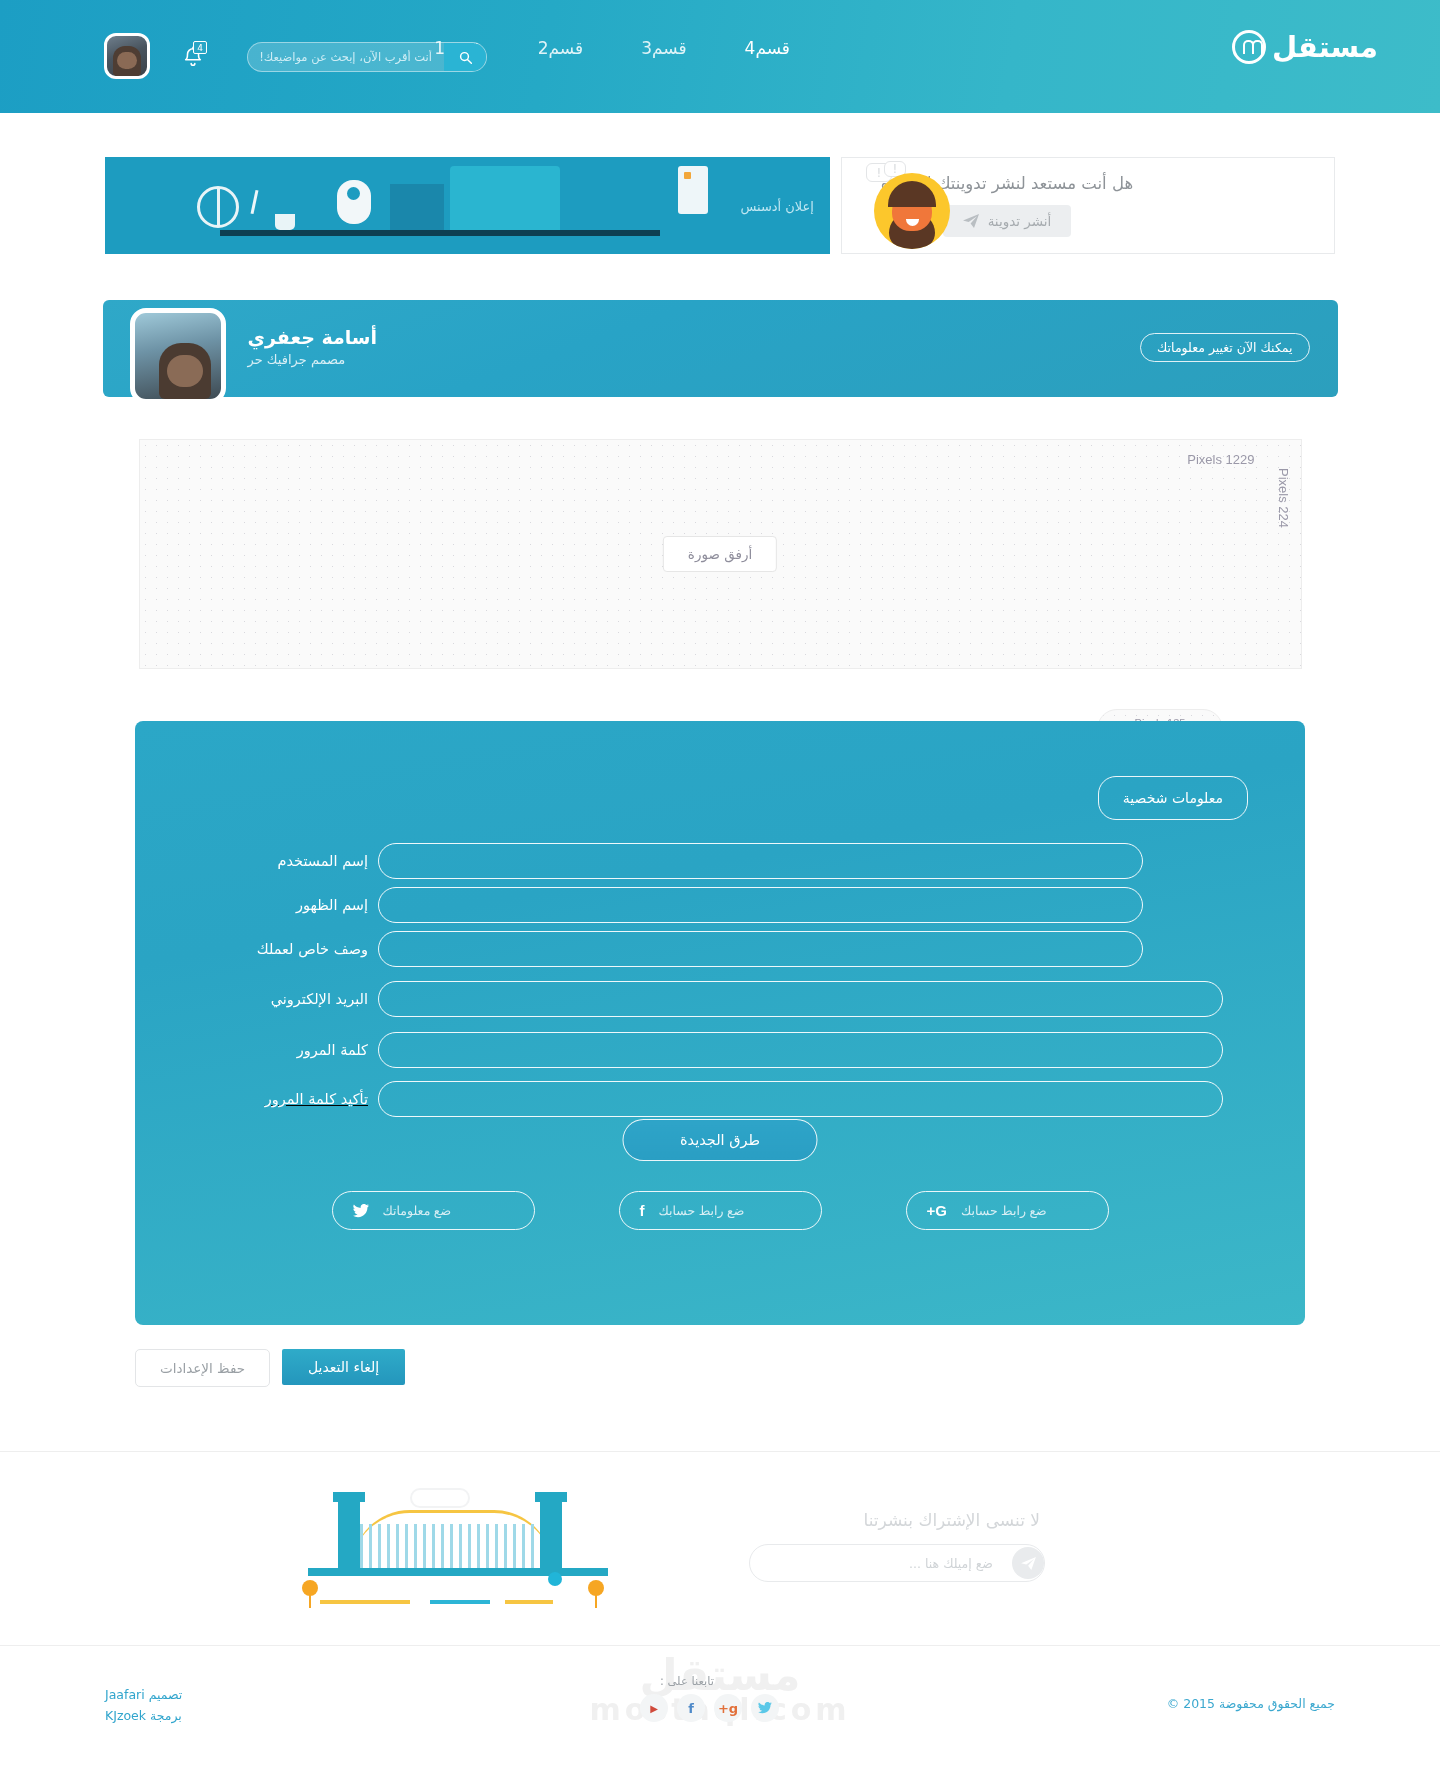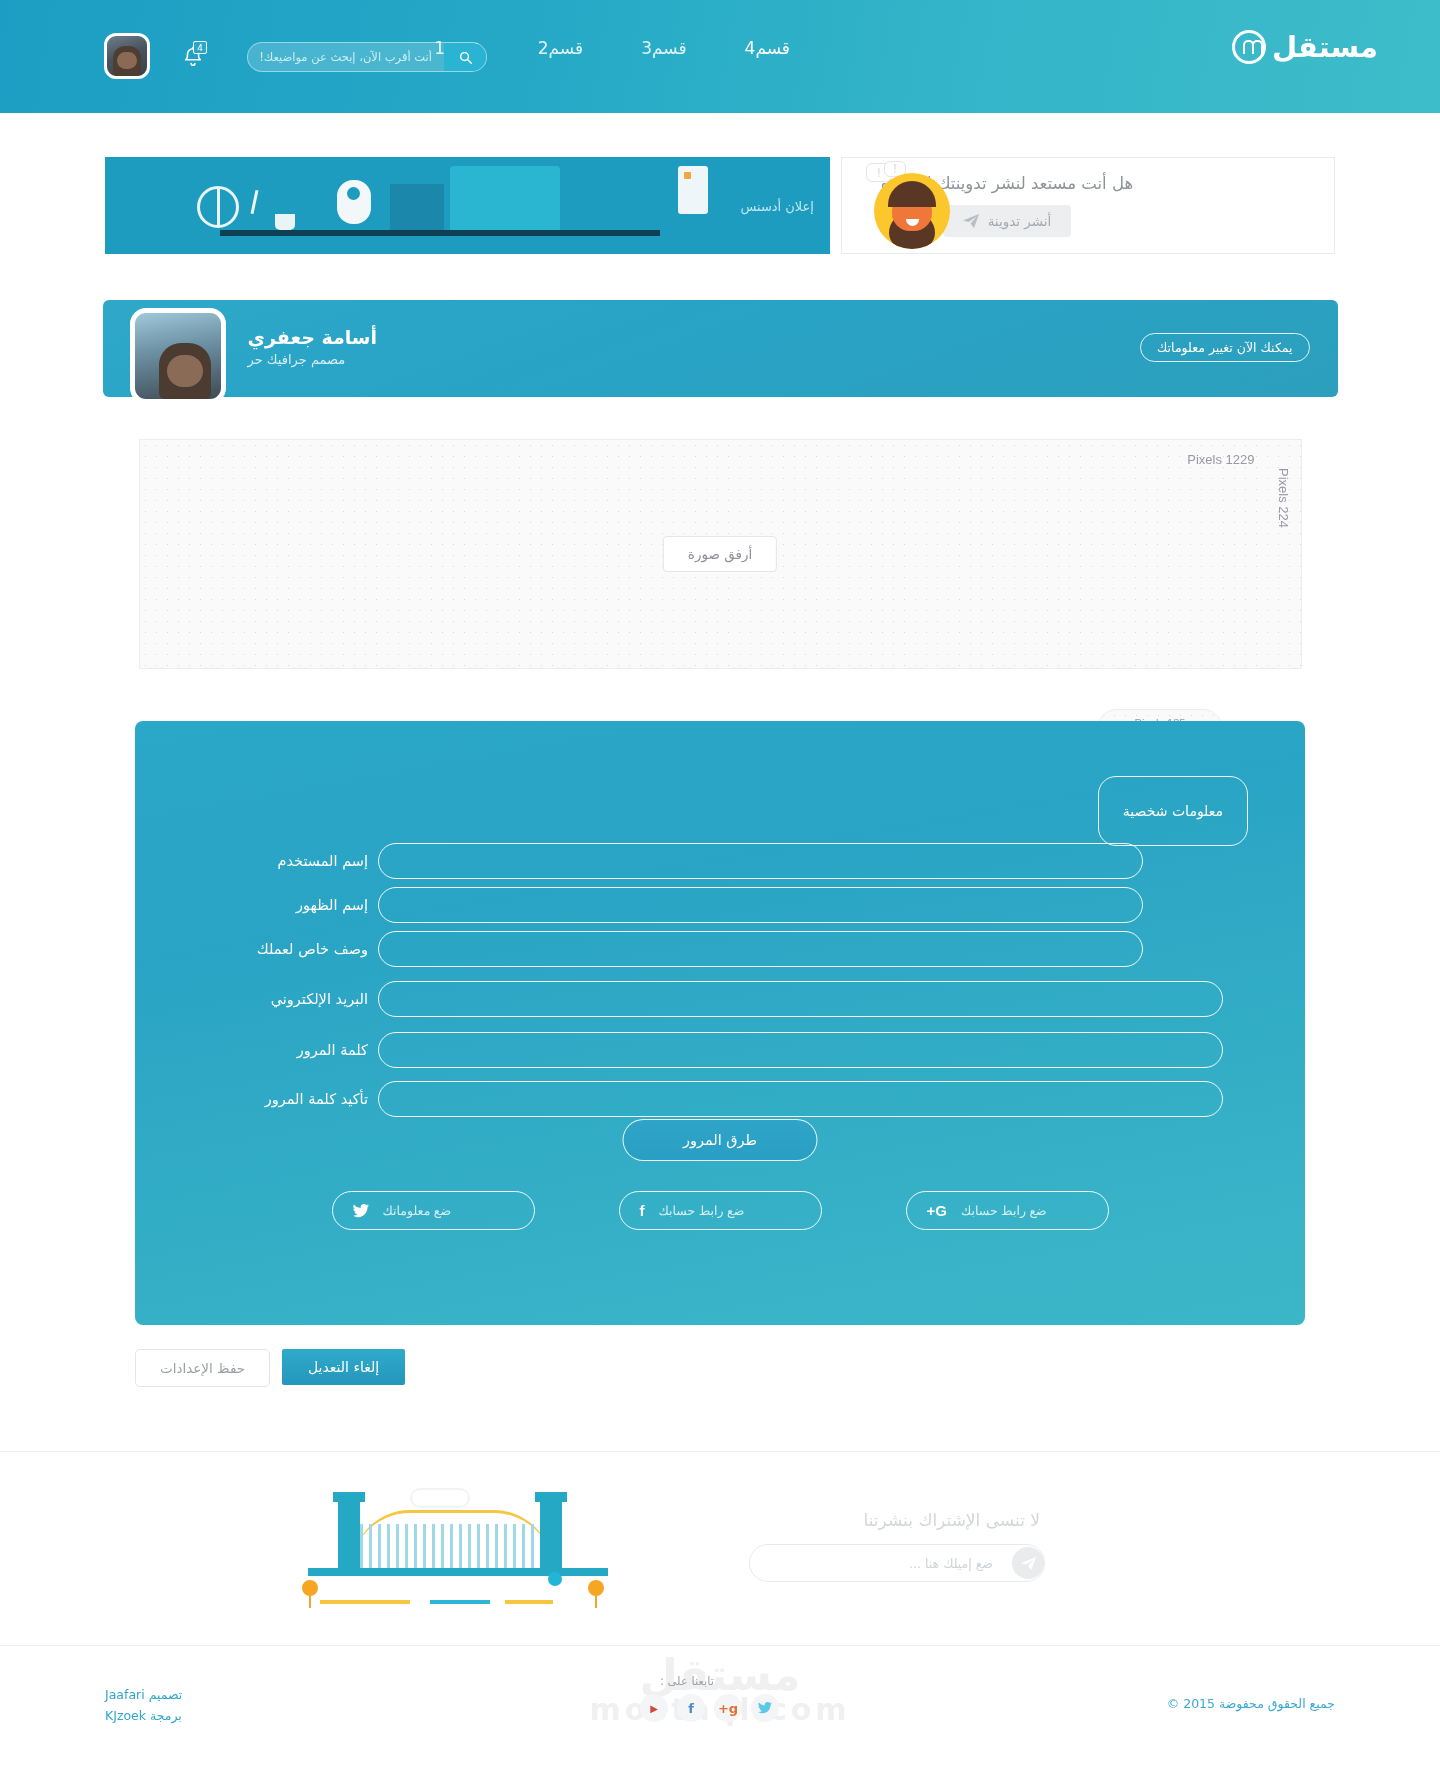--- a/index.html
+++ b/index.html
@@ -240,21 +240,21 @@
 
   
   .form-panel {
     position: relative; margin: 52px auto 0; width: 1170px; height: 604px;
     background: linear-gradient(170deg, #2ba7c7 0%, #2aa4c4 30%, #3cb7c8 100%);
     border-radius: 8px;
   }
   .section-chip {
     position:absolute; right: 57px; top: 55px;
     border:1px solid rgba(255,255,255,0.9); border-radius: 18px;
-    color:#ffffff; font-size:14px; padding:26px 24px; background:transparent;
+    color:#ffffff; font-size:14px; padding:13px 24px; background:transparent;
     cursor:pointer; font-family:"DejaVu Sans",sans-serif;
   }
   .field-row {
     position:absolute; display:flex; flex-direction: row; align-items:center;
     justify-content:flex-end; width: 1000px; right: 55px; margin-left: 42px;
   }
   .field-label {
     color:#ffffff; font-size:14.5px; width: 118px; text-align:right;
     margin-right: 10px;
   }
@@ -507,26 +507,26 @@
       <span class="field-label">وصف خاص لعملك</span>
     </div>
     <div class="field-row" style="top:260px;">
       <input class="field-input" style="width: 845px;" type="email">
       <span class="field-label">البريد الإلكتروني</span>
     </div>
     <div class="field-row" style="top:311px;">
       <input class="field-input" style="width: 845px;" type="password">
       <span class="field-label">كلمة المرور</span>
     </div>
-    <div class="field-row" style="top:360px;">
+    <div class="field-row" style="top:360px;text-decoration:underline;">
       <input class="field-input" style="width: 845px;" type="password">
       <span class="field-label">تأكيد كلمة المرور</span>
     </div>
 
-    <button class="contact-chip">طرق المرور</button>
+    <button class="contact-chip">طرق الجديدة</button>
 
     <div class="social-row">
       <button class="social-btn">
         <span class="ico">
           <svg width="16" height="14" viewBox="0 0 16 14" fill="#ffffff">
               <path d="M16 1.6a6.3 6.3 0 0 1-1.9.5A3.3 3.3 0 0 0 15.5.3a6.6 6.6 0 0 1-2.1.8A3.3 3.3 0 0 0 7.7 4a9.3 9.3 0 0 1-6.8-3.4 3.3 3.3 0 0 0 1 4.4A3.3 3.3 0 0 1 .4 4.6v.1c0 1.6 1.1 2.9 2.6 3.2a3.3 3.3 0 0 1-1.5.1 3.3 3.3 0 0 0 3.1 2.3A6.6 6.6 0 0 1 0 11.7a9.3 9.3 0 0 0 5 1.5c6.1 0 9.4-5 9.4-9.4v-.4A6.7 6.7 0 0 0 16 1.6z"></path>
             </svg>
         </span>
         <span class="lbl">ضع معلوماتك</span>
       </button>

